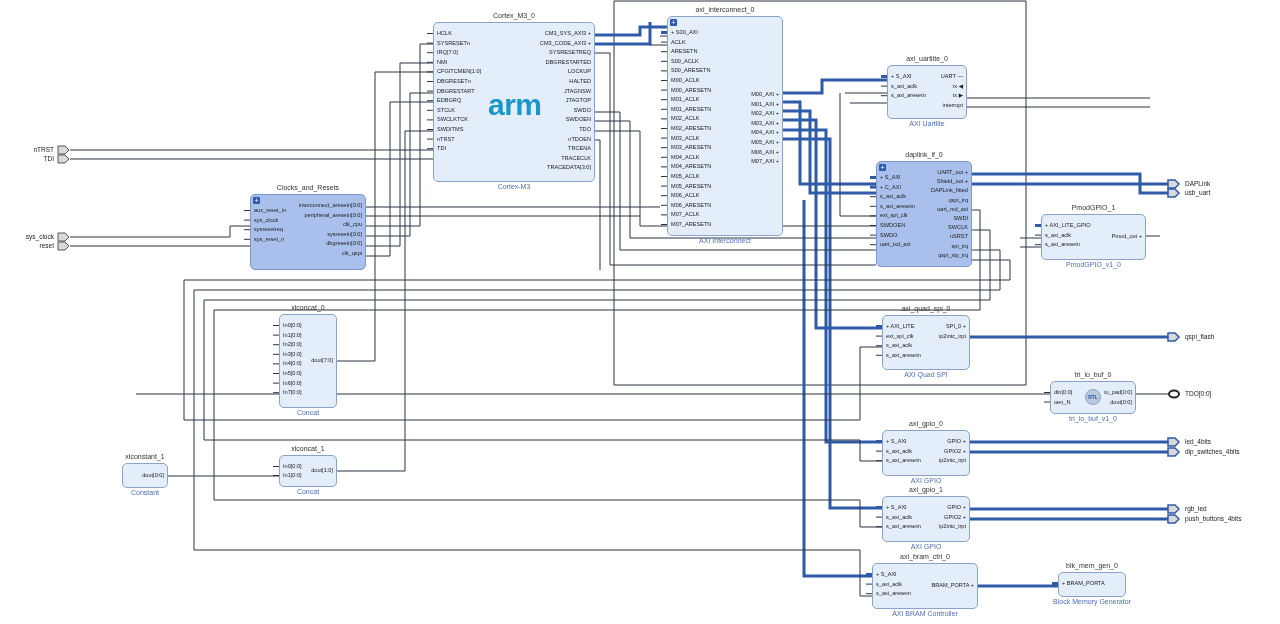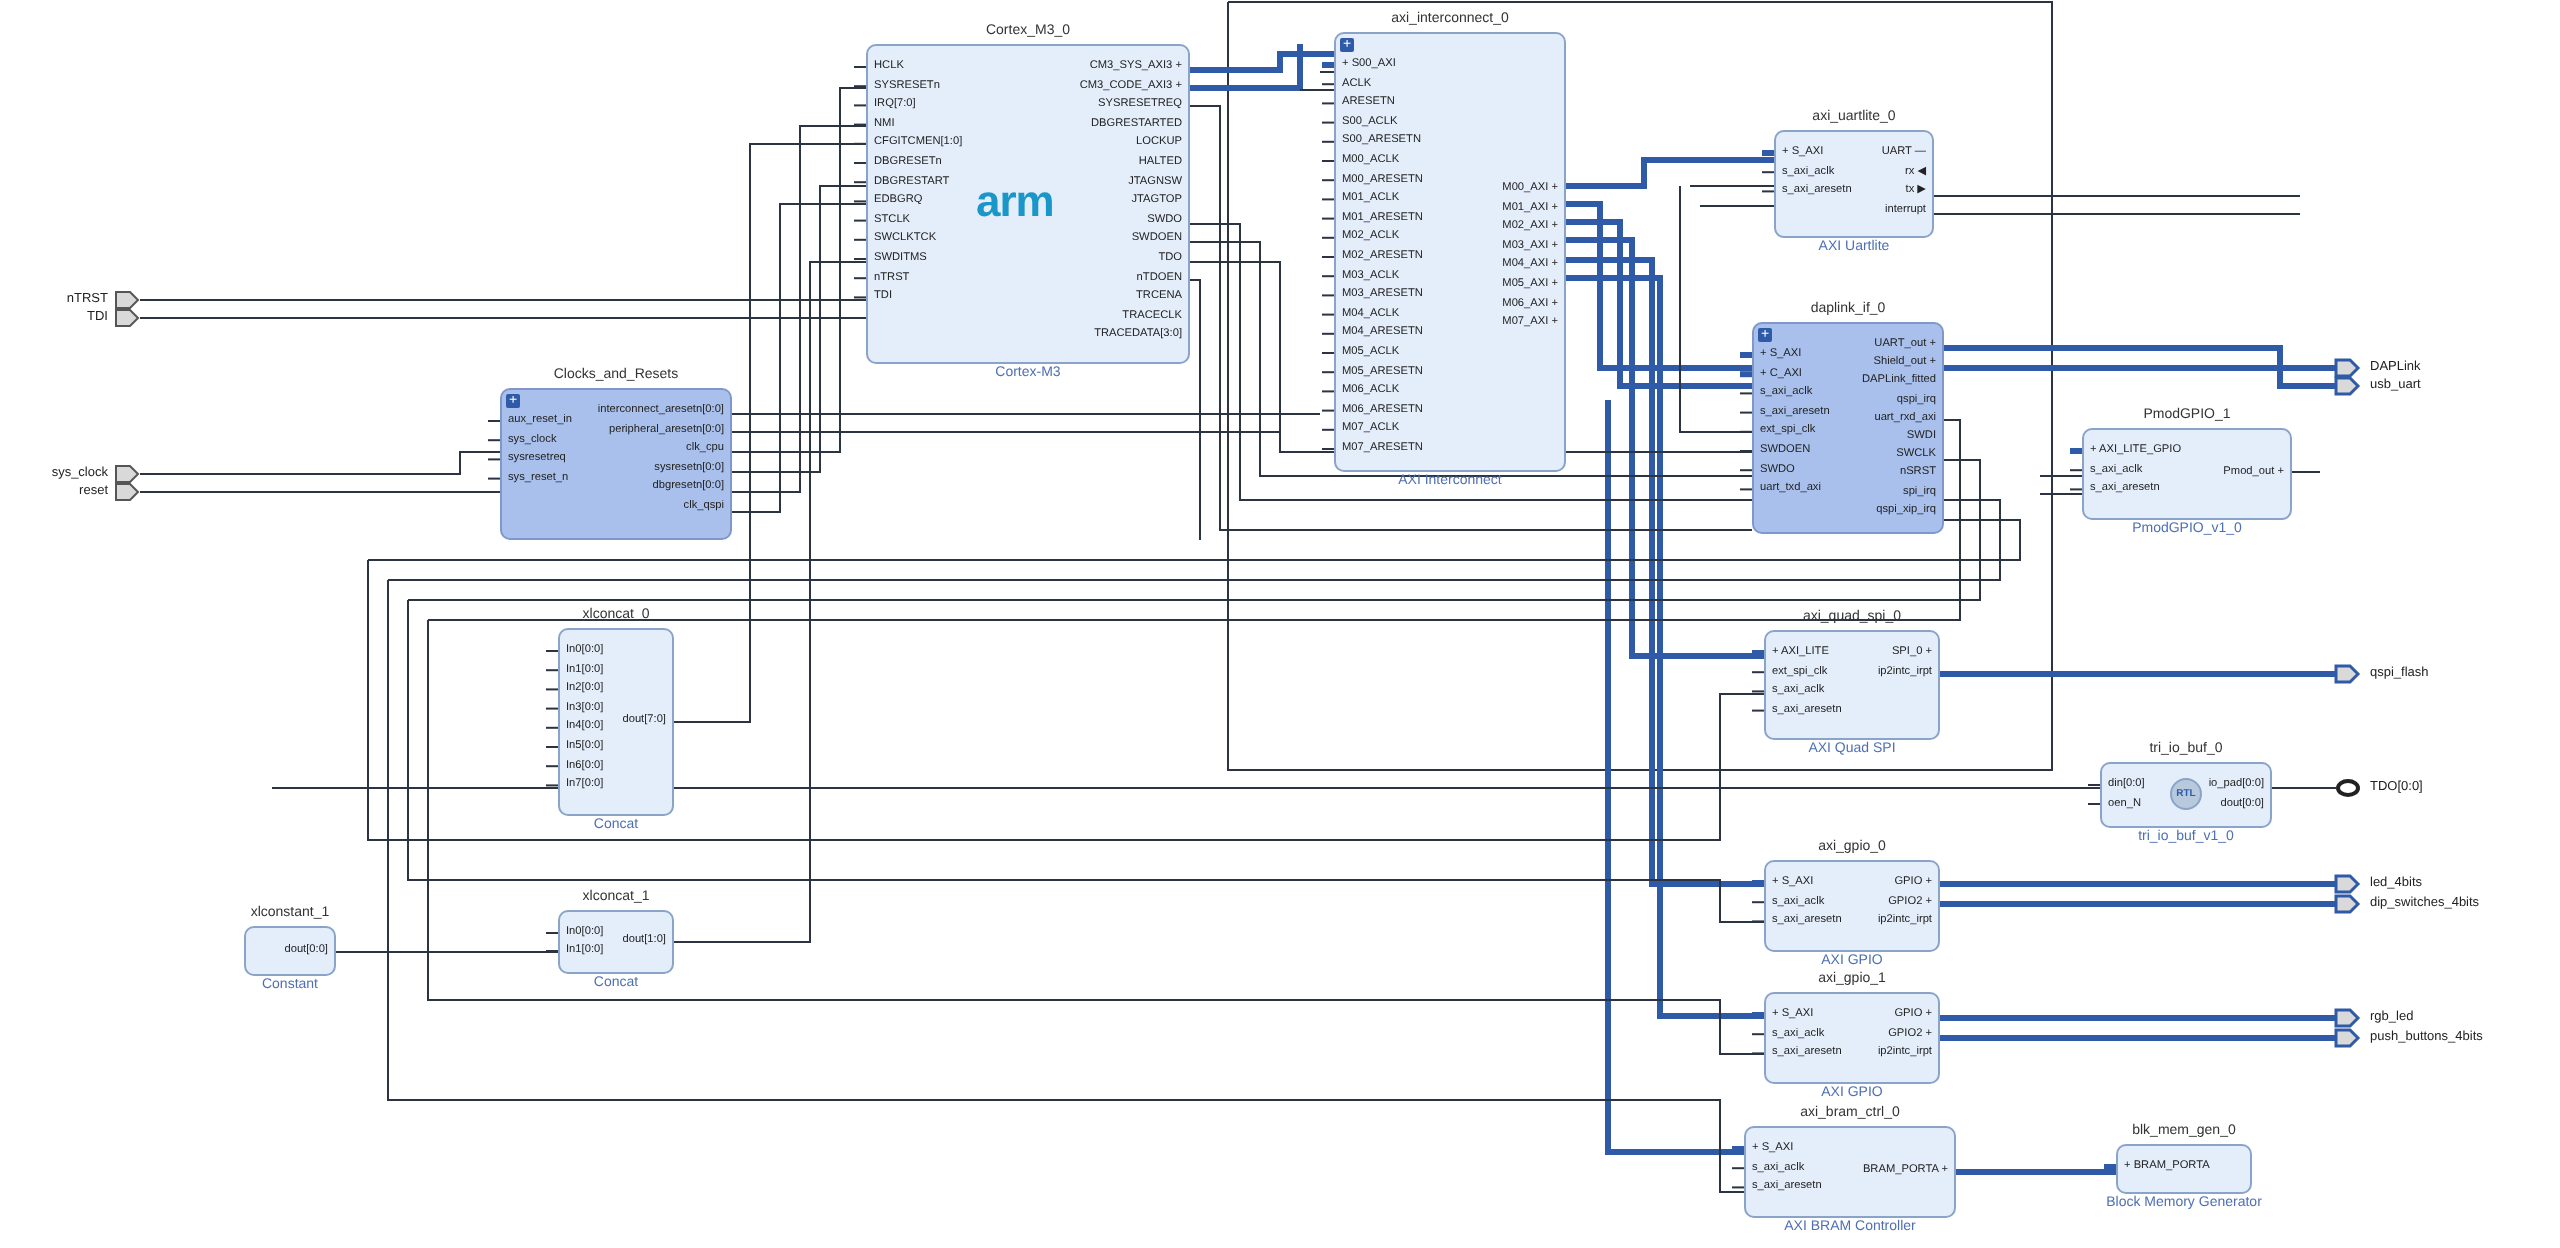--- a/index.html
+++ b/index.html
@@ -6,21 +6,21 @@
   body{width:1280px;height:624px;position:relative;overflow:hidden;font-family:"Liberation Sans",sans-serif;}
   #wires{position:absolute;left:0;top:0;}
   .blk{position:absolute;box-sizing:border-box;border:1px solid #8aa3c9;border-radius:5px;background:#e4eefb;}
   .blk.hier{background:#a9c0ec;border-color:#7f98c9;}
   .title{position:absolute;font-size:7px;color:#333;white-space:nowrap;text-align:center;}
   .sub{position:absolute;font-size:7px;color:#4e6fb6;white-space:nowrap;text-align:center;}
   .pin{position:absolute;font-size:5.6px;color:#222;white-space:nowrap;line-height:7px;}
   .pin.r{text-align:right;}
   .port{position:absolute;font-size:6.5px;color:#222;white-space:nowrap;line-height:8px;}
   .expand{position:absolute;width:7px;height:7px;background:#2f5aa8;border-radius:1px;color:#fff;font-size:7px;line-height:7px;text-align:center;}
-  .arm{position:absolute;font-size:22px;font-weight:bold;color:#1a96c9;letter-spacing:-0.5px;}
+  .arm{position:absolute;font-size:30px;font-weight:bold;color:#1a96c9;letter-spacing:-0.5px;}
   .rtl{position:absolute;width:14px;height:14px;border-radius:50%;background:#b8c9de;border:1px solid #8aa3c9;font-size:5px;font-weight:bold;color:#2f5aa8;text-align:center;line-height:14px;}
 </style>
 </head>
 <body>
 
 <svg id="wires" width="1280" height="624" xmlns="http://www.w3.org/2000/svg">
     <polyline points="614,1 1026,1 1026,385 614,385 614,1" fill="none" stroke="#2b3440" stroke-width="1"></polyline>
     <polyline points="595,35 640,35 640,27 667,27" fill="none" stroke="#2f5aa8" stroke-width="3"></polyline>
     <polyline points="595,44 650,44 650,22" fill="none" stroke="#2f5aa8" stroke-width="3"></polyline>
     <polyline points="783,93 822,93 822,80 887,80" fill="none" stroke="#2f5aa8" stroke-width="3"></polyline>

